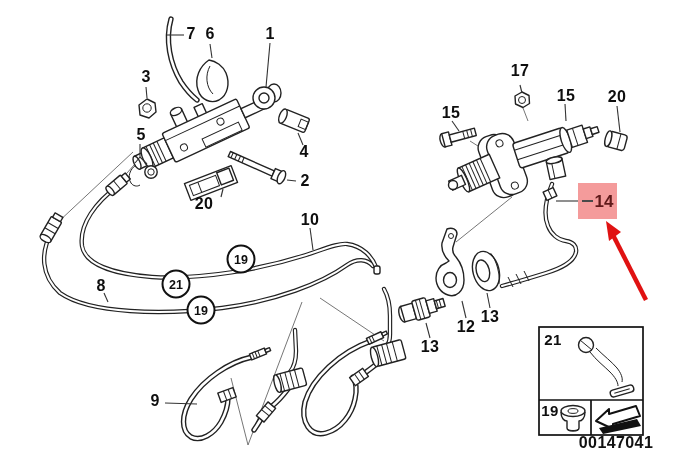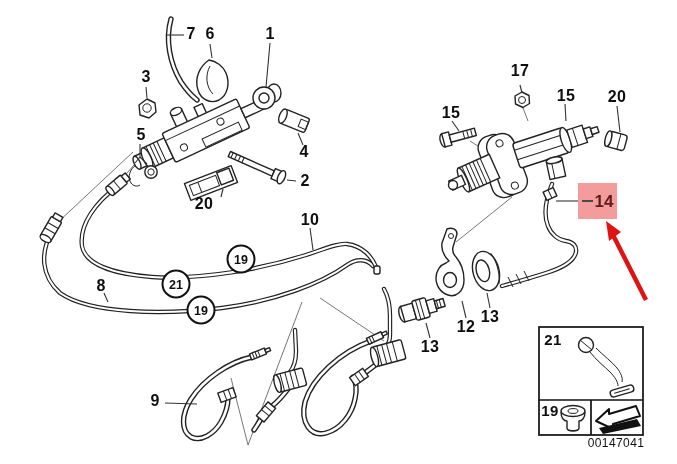--- a/index.html
+++ b/index.html
@@ -8,21 +8,21 @@
   .stage svg.art{position:absolute;left:0;top:0;}
   .lbl{position:absolute;transform:translate(-50%,-50%);font-weight:bold;font-size:16px;
        color:#0e0e0e;line-height:1;white-space:nowrap;letter-spacing:.3px;}
   .clbl{position:absolute;transform:translate(-50%,-50%);width:25px;height:25px;
         border:2px solid #111;border-radius:50%;background:#fff;display:flex;
         align-items:center;justify-content:center;font-weight:bold;font-size:12.5px;color:#0e0e0e;}
   .hl-box{position:absolute;left:578px;top:183px;width:39px;height:36px;display:flex;
           align-items:center;justify-content:center;font-weight:bold;font-size:17px;line-height:1;}
   .hl-box .dash{width:11px;height:2px;background:#4a4a4a;margin-right:2px;flex:none;}
   .legend-lbl{font-size:15px;}
-  .dnum{position:absolute;transform:translate(-50%,-50%);font-weight:normal;font-size:12px;
+  .dnum{position:absolute;transform:translate(-50%,-50%);font-weight:bold;font-size:16px;
         color:#111;letter-spacing:.4px;}
   
   .tube{fill:none;stroke:#222;stroke-width:4.4;stroke-linecap:round;stroke-linejoin:round;}
   .tube-in{fill:none;stroke:#fff;stroke-width:2.1;stroke-linecap:round;stroke-linejoin:round;}
   .hose{fill:none;stroke:#222;stroke-width:5.4;stroke-linecap:round;}
   .hose-in{fill:none;stroke:#fff;stroke-width:2.6;stroke-linecap:round;}
   .part{fill:#fff;stroke:#222;stroke-width:1.4;stroke-linejoin:round;}
   .detail{fill:none;stroke:#222;stroke-width:1;}
   .leader{stroke:#333;stroke-width:1.1;fill:none;}
   .thin{stroke:#666;stroke-width:.9;fill:none;}

